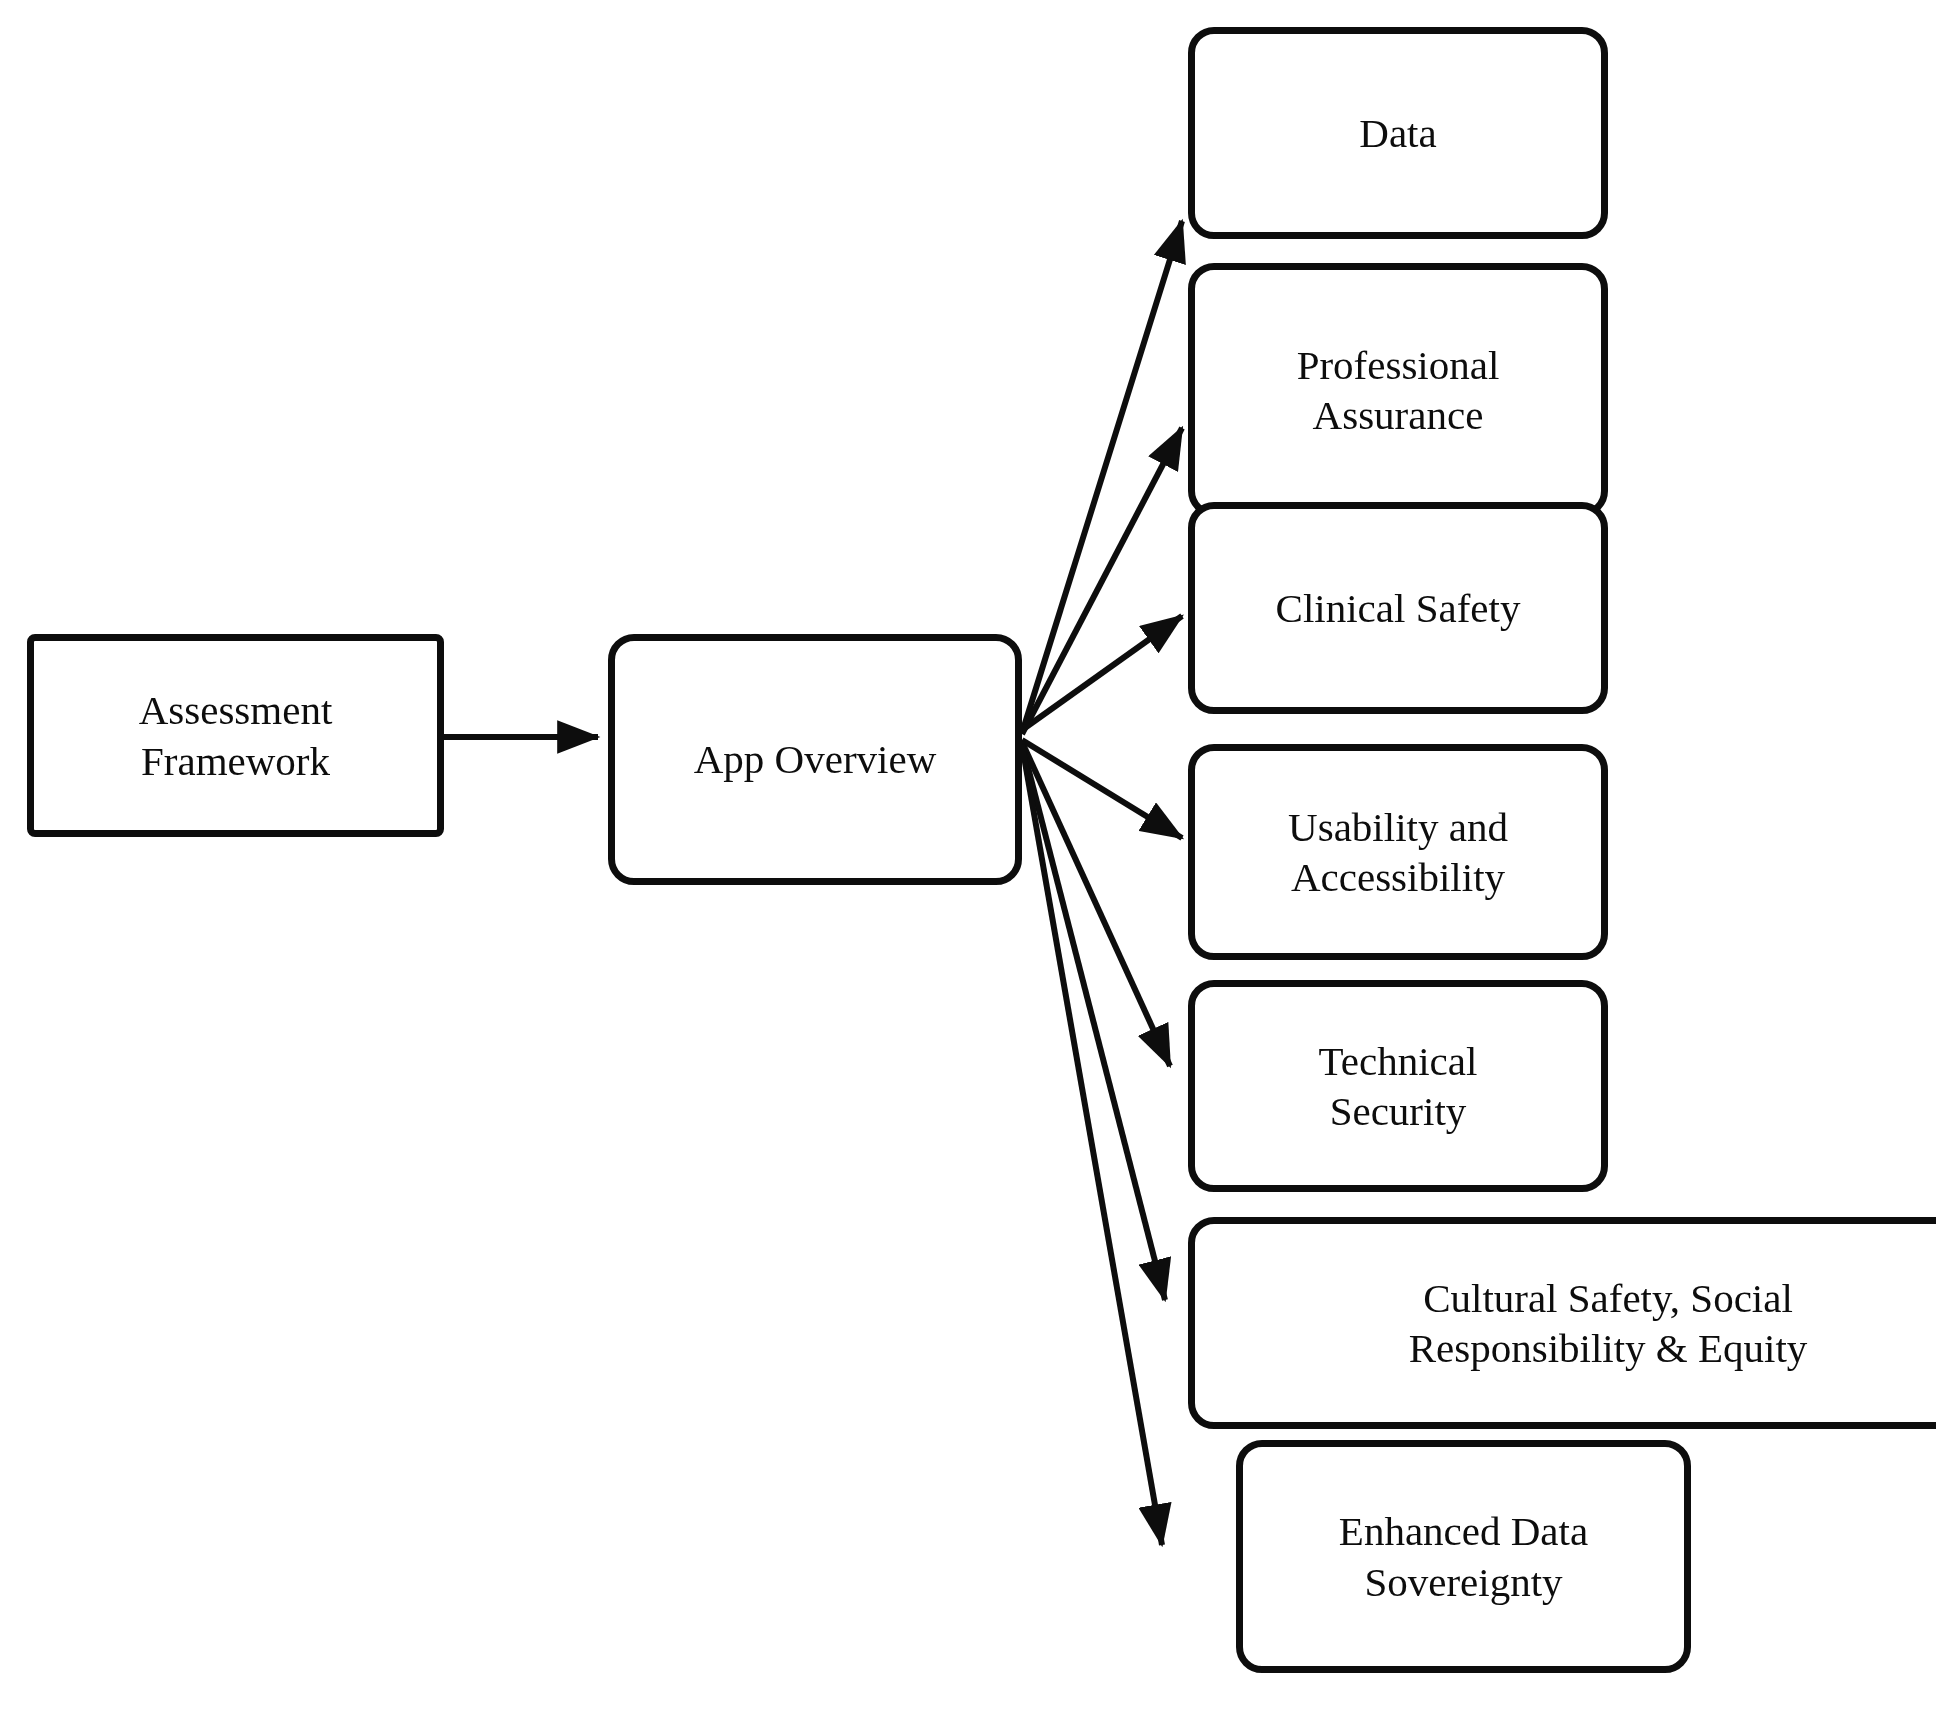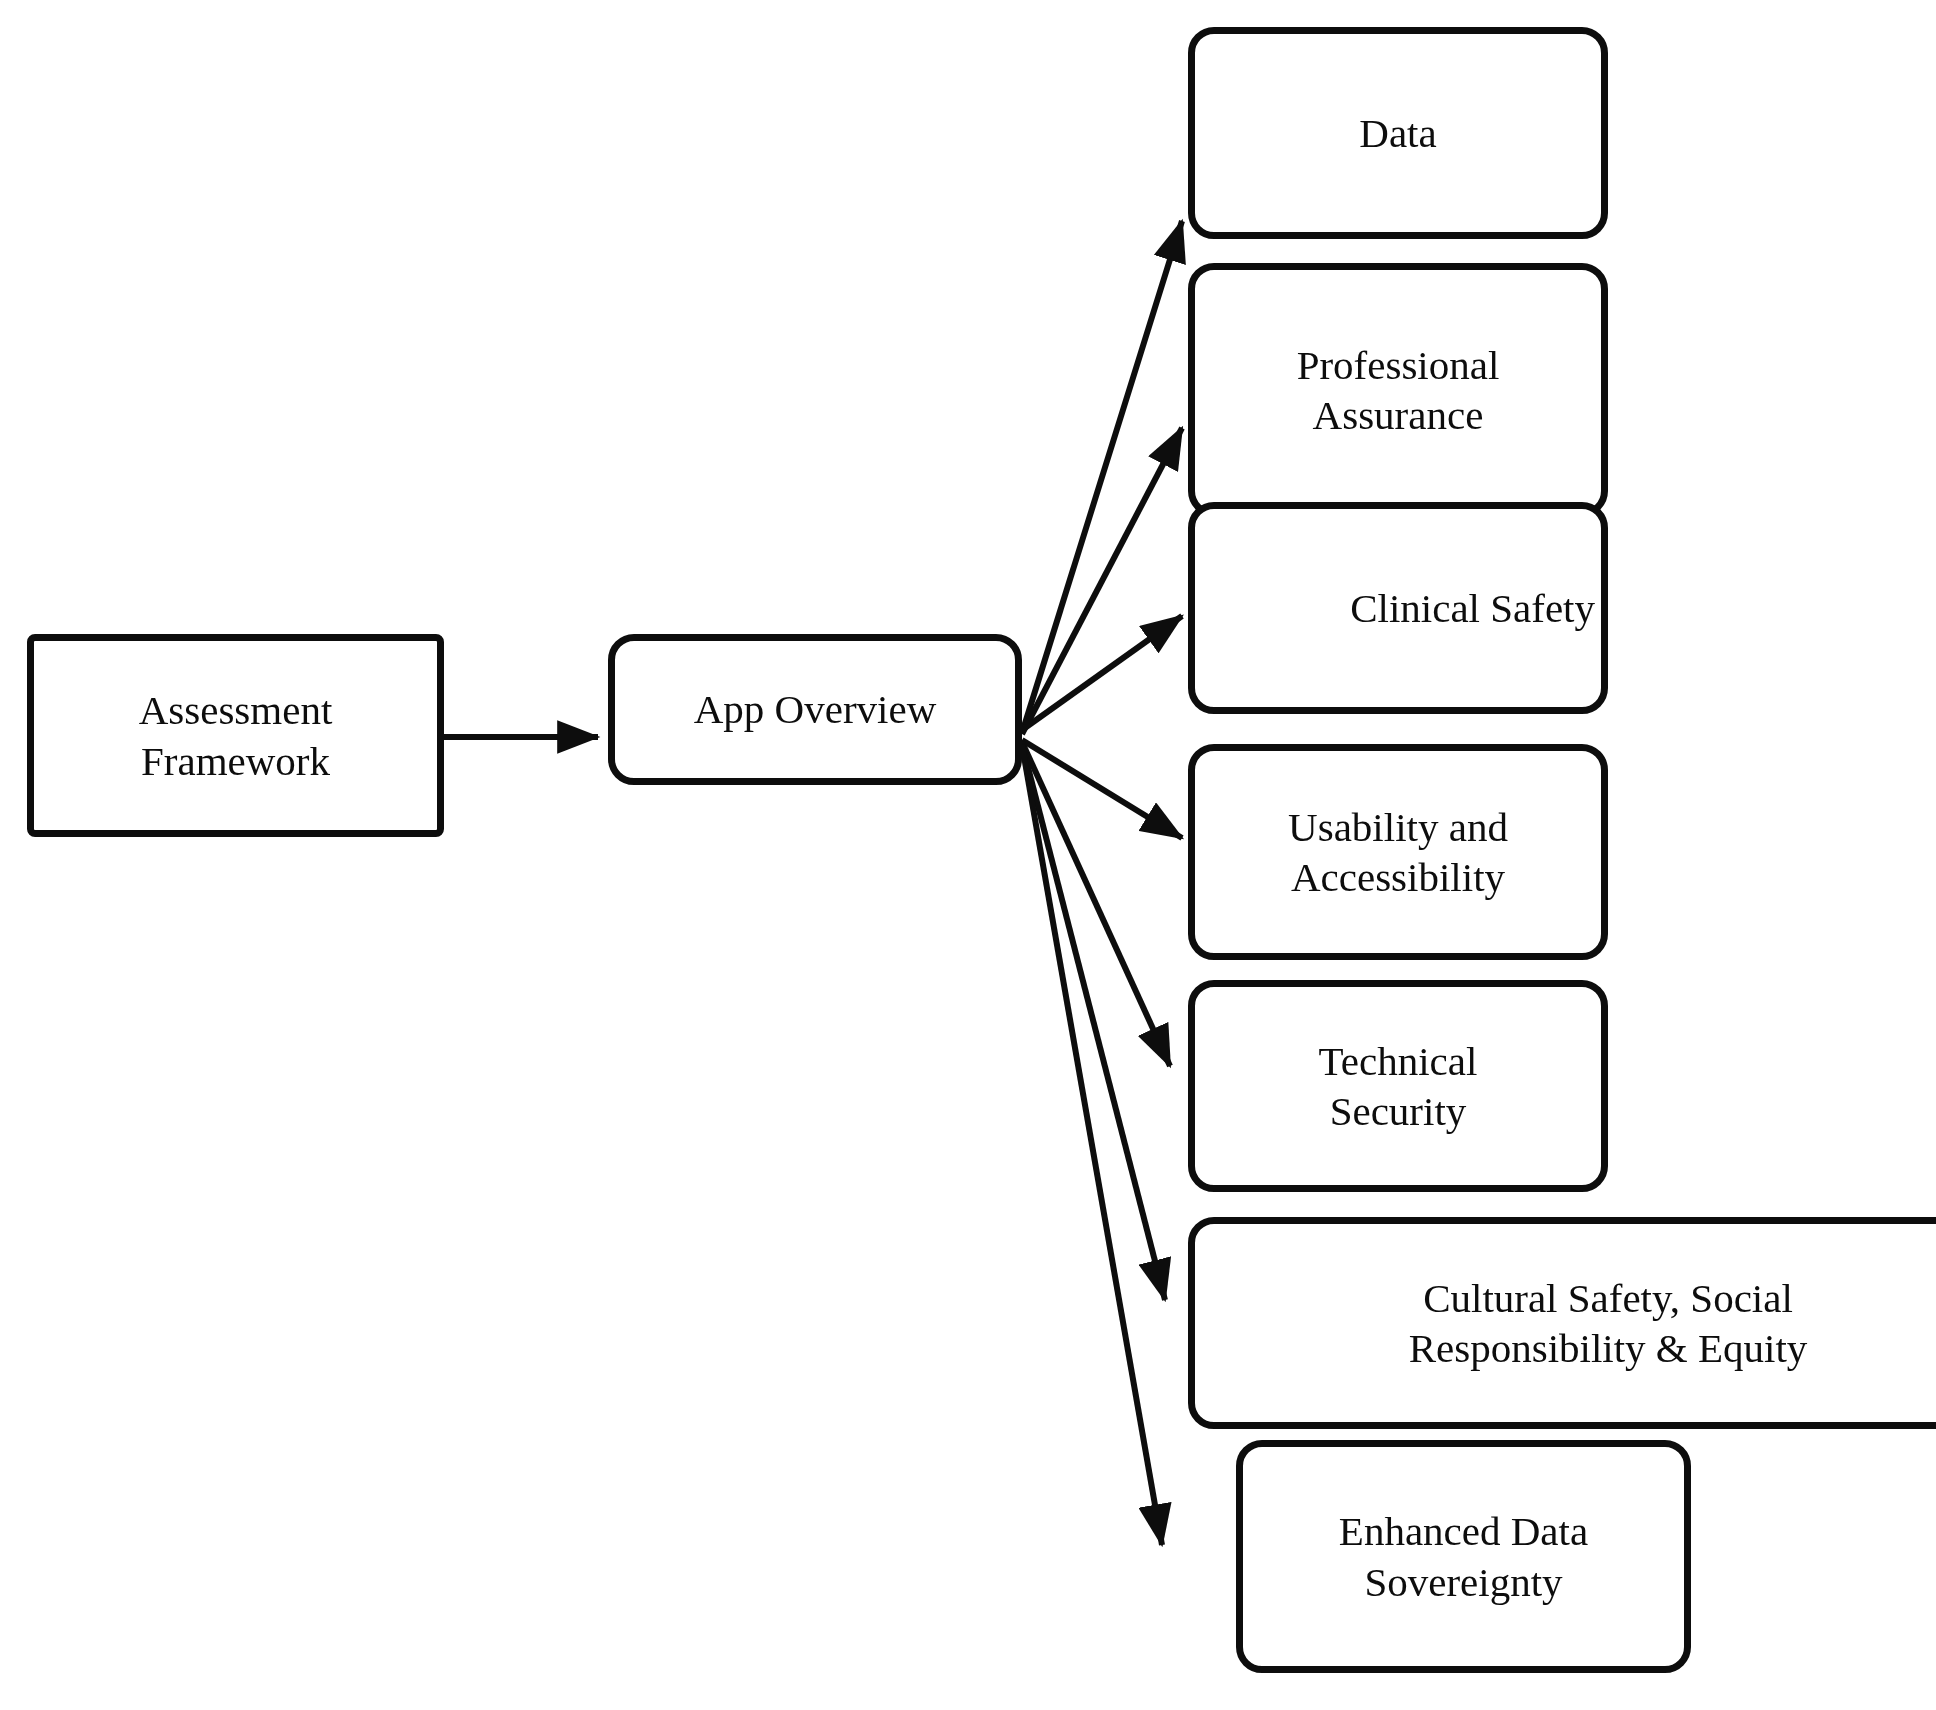--- a/index.html
+++ b/index.html
@@ -37,24 +37,24 @@
   .node-label {
     font-size: 41px;
     line-height: 1.22;
     white-space: pre-line;
     color: #0d0d0d;
     letter-spacing: 0px;
     padding: 0 6px;
   }
   
   #n-assessment-framework { left: 27px;   top: 634px;  width: 417px; height: 203px; border-radius: 8px; }
-  #n-app-overview         { left: 608px;  top: 634px;  width: 414px; height: 151px; }
+  #n-app-overview         { left: 608px;  top: 634px;  width: 414px; height: 251px; }
   #n-data                 { left: 1188px; top: 27px;   width: 420px; height: 212px; }
   #n-professional-assurance { left: 1188px; top: 263px; width: 420px; height: 254px; }
-  #n-clinical-safety      { left: 1188px; top: 502px;  width: 420px; height: 212px; justify-content: flex-end; }
+  #n-clinical-safety      { left: 1188px; top: 502px;  width: 420px; height: 212px; }
   #n-usability-accessibility { left: 1188px; top: 744px; width: 420px; height: 216px; }
   #n-technical-security   { left: 1188px; top: 980px;  width: 420px; height: 212px; }
   #n-cultural-safety      { left: 1188px; top: 1217px; width: 840px; height: 212px; }
   #n-enhanced-data-sovereignty { left: 1192px; top: 1440px; width: 455px; height: 233px; margin-left: 44px; }
 </style>
 </head>
 <body>
 
 <div id="canvas">
 

